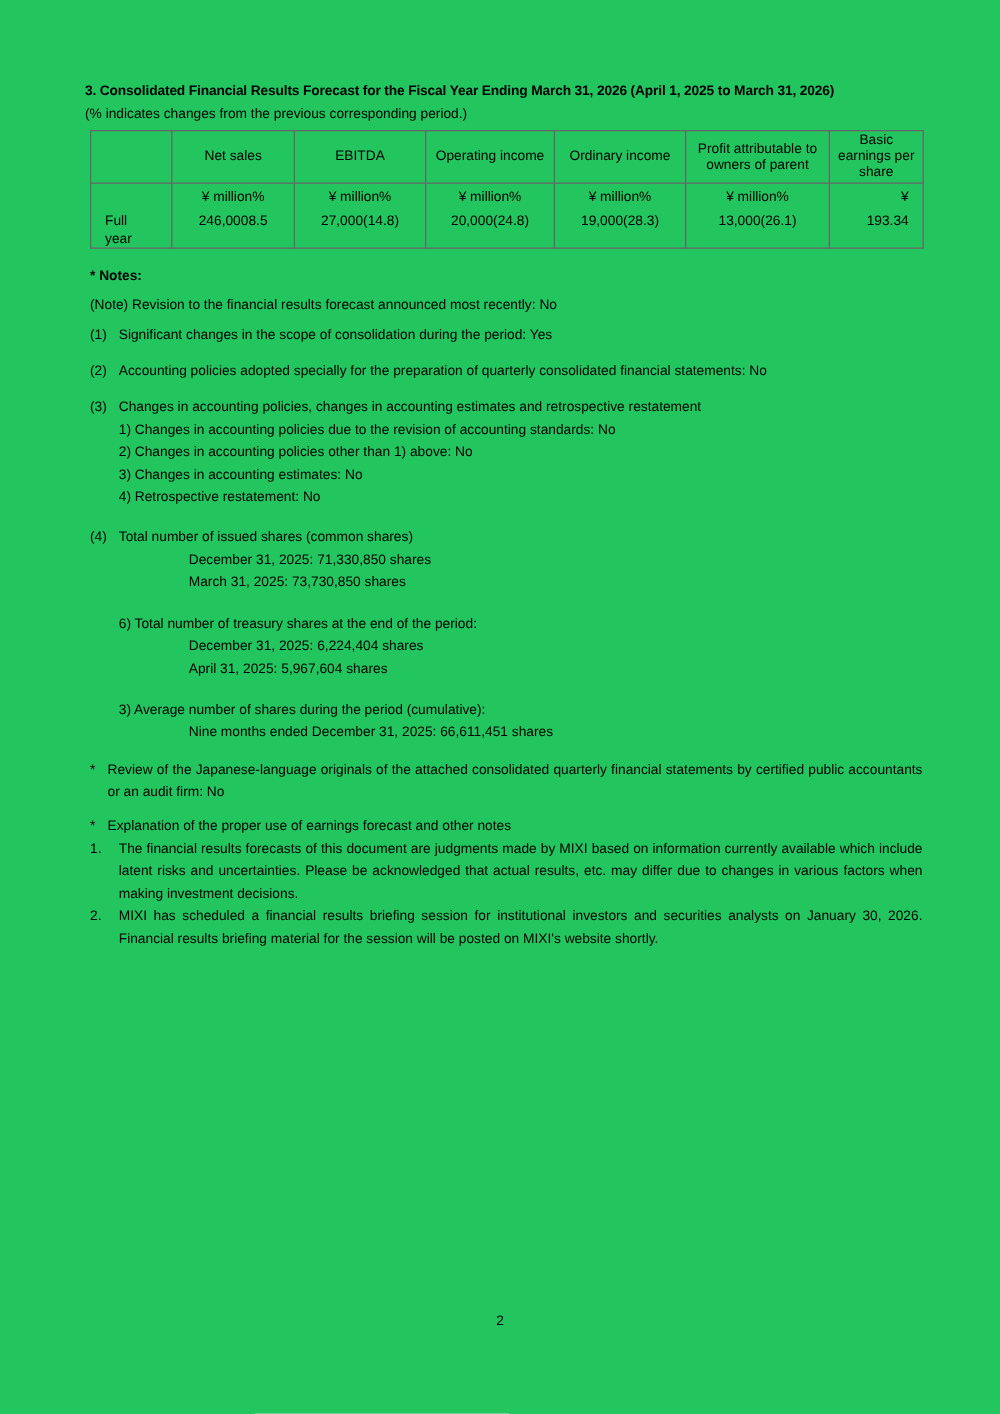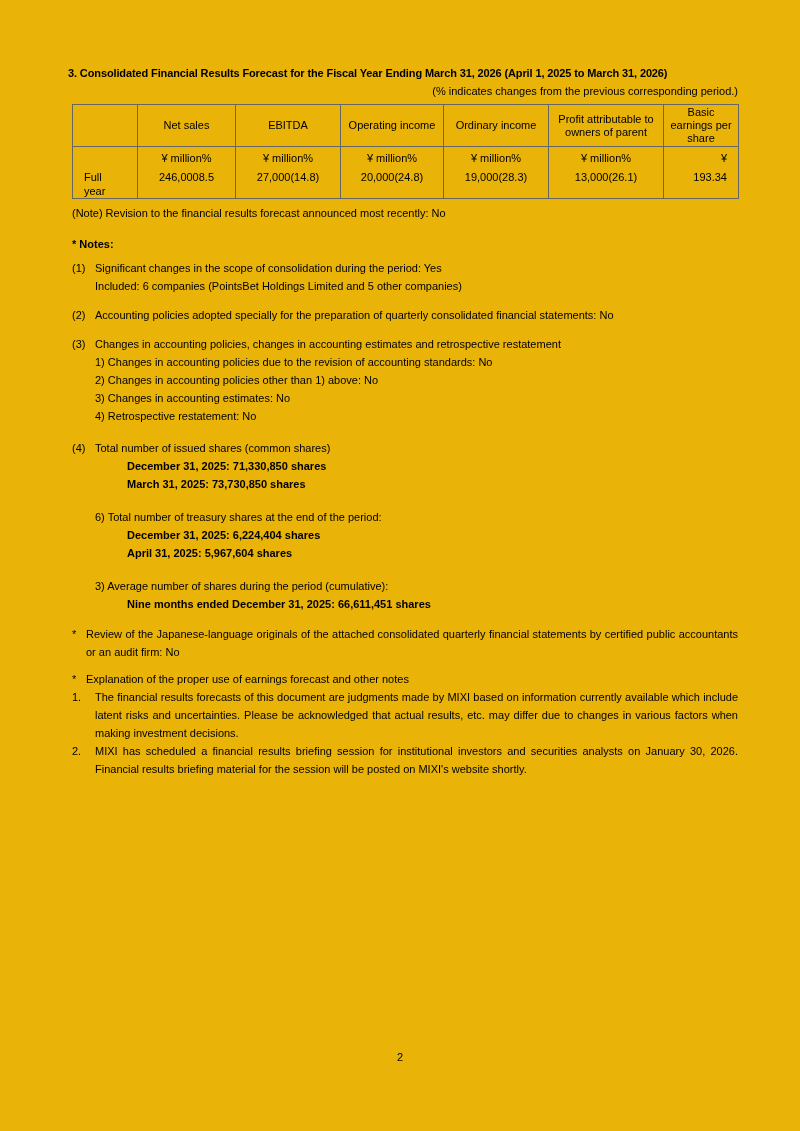--- a/index.html
+++ b/index.html
@@ -1,37 +1,36 @@
 <!DOCTYPE html>
 <html><head>
 <meta charset="utf-8">
 <style>
   html,body { margin:0; padding:0; background:#e8e8e8; }
   .page {
     position:relative;
     width:800px; height:1131px;
     margin:0 auto;
-    background:#eab308;
+    background:#22c55e;
     font-family:"Liberation Sans", sans-serif;
     font-size:11px;
     color:#000000;
     overflow:hidden;
   }
   .content {
     position:absolute;
     left:68px; right:62px; top:66px;
   }
   .doc-title {
     font-weight:bold;
     white-space:nowrap;
     letter-spacing:-0.12px;
     line-height:14px;
   }
   .doc-subtitle {
-    text-align:right;
     line-height:14px;
     margin-top:4px;
   }
   table.forecast {
     border-collapse:collapse;
     table-layout:fixed;
     width:666px;
     margin-left:4px;
     margin-top:6px;
   }
@@ -65,21 +64,21 @@
 
   .bodyline { line-height:18px; margin-left:4px; }
   .note-line { margin-top:5px; }
   .notes-heading { font-weight:bold; margin-top:13px; }
   .note-item { display:flex; margin-left:4px; line-height:18px; }
   .nmark { width:23px; flex:none; }
   .nmark-star { width:14px; flex:none; }
   .ntext { flex:1; }
   .just { text-align:justify; }
   .sub1 { margin-left:27px; }
-  .sub2 { margin-left:59px;font-weight:bold; }
+  .sub2 { margin-left:83px; }
   .mt6  { margin-top:6px; }
   .mt9  { margin-top:9px; }
   .mt11 { margin-top:11px; }
   .mt12 { margin-top:12px; }
   .mt14 { margin-top:14px; }
   .mt15 { margin-top:15px; }
   .page-footer {
     position:absolute;
     left:0; right:0; top:1048px;
     text-align:center;
@@ -177,29 +176,28 @@
                 <span>¥</span>
               </div>
           <div class="vline">
                 <span>193.34</span>
               </div>
         </td>
       </tr>
     </tbody>
       </table>
 
+    <div class="bodyline notes-heading">* Notes:</div>
+
     <div class="bodyline note-line">(Note) Revision to the financial results forecast announced most recently: No</div>
-
-    <div class="bodyline notes-heading">* Notes:</div>
 
     <div class="note-item mt6">
       <span class="nmark">(1)</span>
       <span class="ntext">Significant changes in the scope of consolidation during the period: Yes</span>
     </div>
-    <div class="bodyline sub1">Included: 6 companies (PointsBet Holdings Limited and 5 other companies)</div>
 
     <div class="note-item mt11">
       <span class="nmark">(2)</span>
       <span class="ntext">Accounting policies adopted specially for the preparation of quarterly consolidated financial statements: No</span>
     </div>
 
     <div class="note-item mt11">
       <span class="nmark">(3)</span>
       <span class="ntext">Changes in accounting policies, changes in accounting estimates and retrospective restatement</span>
     </div>

